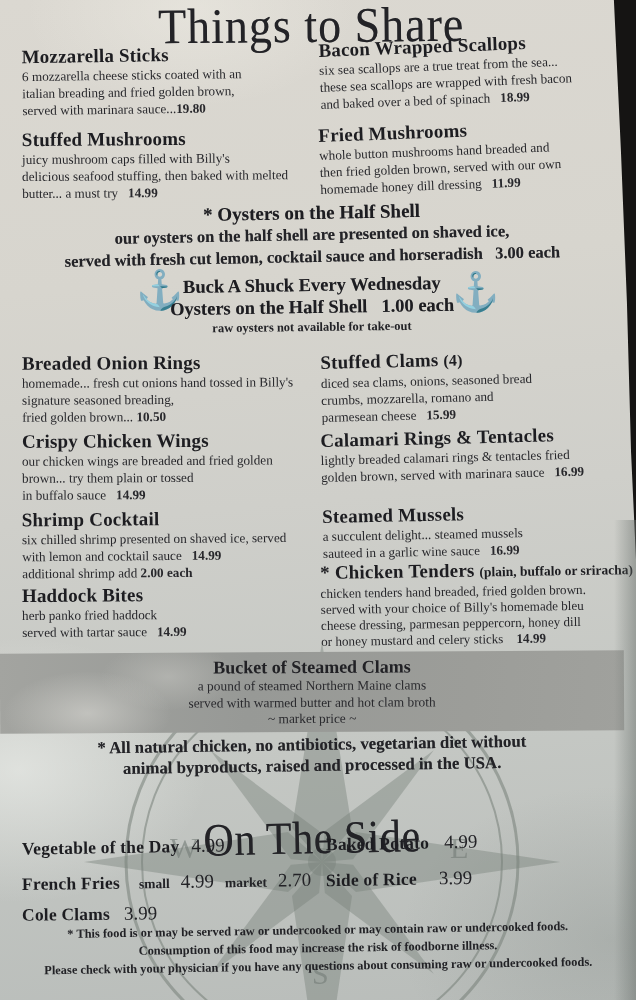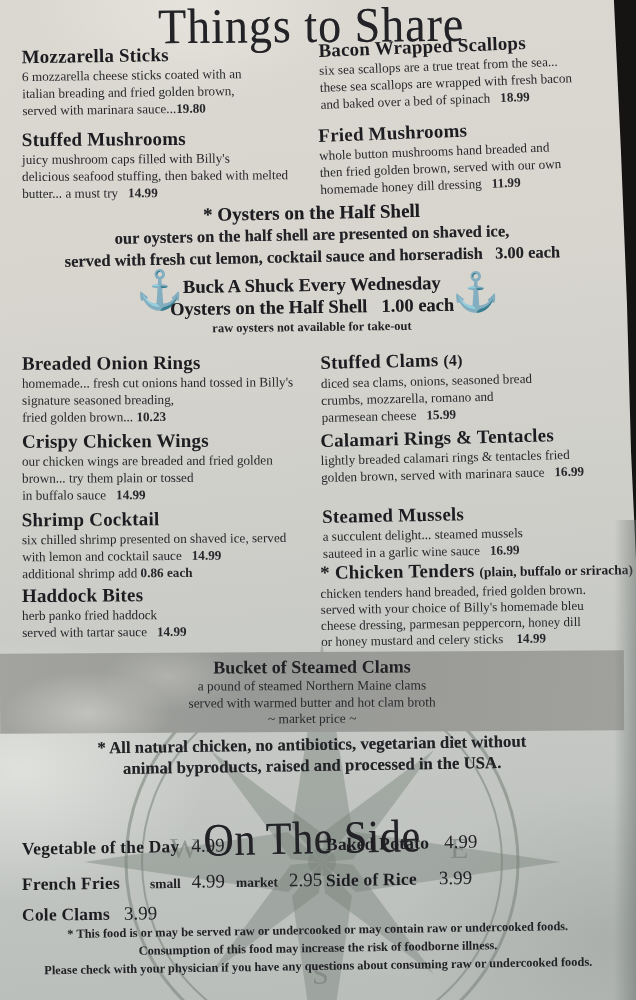--- a/index.html
+++ b/index.html
@@ -99,33 +99,33 @@
   <div class="abs item" style="left:22px;top:128px;transform:rotate(-0.4deg);">
     <div class="iname">Stuffed Mushrooms</div>
     <div class="desc bp">juicy mushroom caps filled with Billy's</div>
     <div class="desc bp">delicious seafood stuffing, then baked with melted</div>
     <div class="desc bp">butter... a must try   <span class="pb">14.99</span></div>
   </div>
   <div class="abs item" style="left:22px;top:352px;transform:rotate(-0.3deg);">
     <div class="iname">Breaded Onion Rings</div>
     <div class="desc bp">homemade... fresh cut onions hand tossed in Billy's</div>
     <div class="desc bp">signature seasoned breading,</div>
-    <div class="desc bp">fried golden brown... <span class="pb">10.23</span></div>
+    <div class="desc bp">fried golden brown... <span class="pb">10.50</span></div>
   </div>
   <div class="abs item" style="left:22px;top:430px;transform:rotate(-0.3deg);">
     <div class="iname">Crispy Chicken Wings</div>
     <div class="desc bp">our chicken wings are breaded and fried golden</div>
     <div class="desc bp">brown... try them plain or tossed</div>
     <div class="desc bp">in buffalo sauce   <span class="pb">14.99</span></div>
   </div>
   <div class="abs item" style="left:22px;top:508px;transform:rotate(-0.5deg);">
     <div class="iname">Shrimp Cocktail</div>
     <div class="desc bp">six chilled shrimp presented on shaved ice, served</div>
     <div class="desc bp">with lemon and cocktail sauce   <span class="pb">14.99</span></div>
-    <div class="desc bp">additional shrimp add <span class="pb">0.86 each</span></div>
+    <div class="desc bp">additional shrimp add <span class="pb">2.00 each</span></div>
   </div>
   <div class="abs item" style="left:22px;top:584px;transform:rotate(-0.4deg);">
     <div class="iname">Haddock Bites</div>
     <div class="desc bp">herb panko fried haddock</div>
     <div class="desc bp">served with tartar sauce   <span class="pb">14.99</span></div>
   </div>
 
   <div class="abs item" style="left:318px;top:40px;transform:rotate(-2.2deg);transform-origin:left top;">
     <div class="iname">Bacon Wrapped Scallops</div>
     <div class="desc bp">six sea scallops are a true treat from the sea...</div>
@@ -191,24 +191,24 @@
   </div>
 
   <h2 class="abs ots-title soft">On The Side</h2>
 
   <div class="abs siderow" style="left:22px;top:836px;gap:12px;transform:rotate(-0.9deg);">
     <span class="sidelabel">Vegetable of the Day</span>
     <span class="sideprice">4.99</span>
   </div>
   <div class="abs siderow" style="left:22px;top:871px;gap:11px;transform:rotate(-0.8deg);">
     <span class="sidelabel">French Fries</span>
-    <span class="sizelbl" style="margin-left:19px;">small</span>
+    <span class="sizelbl" style="margin-left:8px;">small</span>
     <span class="sideprice">4.99</span>
     <span class="sizelbl">market</span>
-    <span class="sideprice">2.95</span>
+    <span class="sideprice">2.70</span>
   </div>
   <div class="abs siderow" style="left:22px;top:903px;gap:14px;transform:rotate(-0.6deg);">
     <span class="sidelabel">Cole Clams</span>
     <span class="sideprice">3.99</span>
   </div>
   <div class="abs siderow" style="left:326px;top:832px;gap:15px;transform:rotate(-1deg);">
     <span class="sidelabel">Baked Potato</span>
     <span class="sideprice">4.99</span>
   </div>
   <div class="abs siderow" style="left:326px;top:868px;gap:22px;transform:rotate(-0.9deg);">

